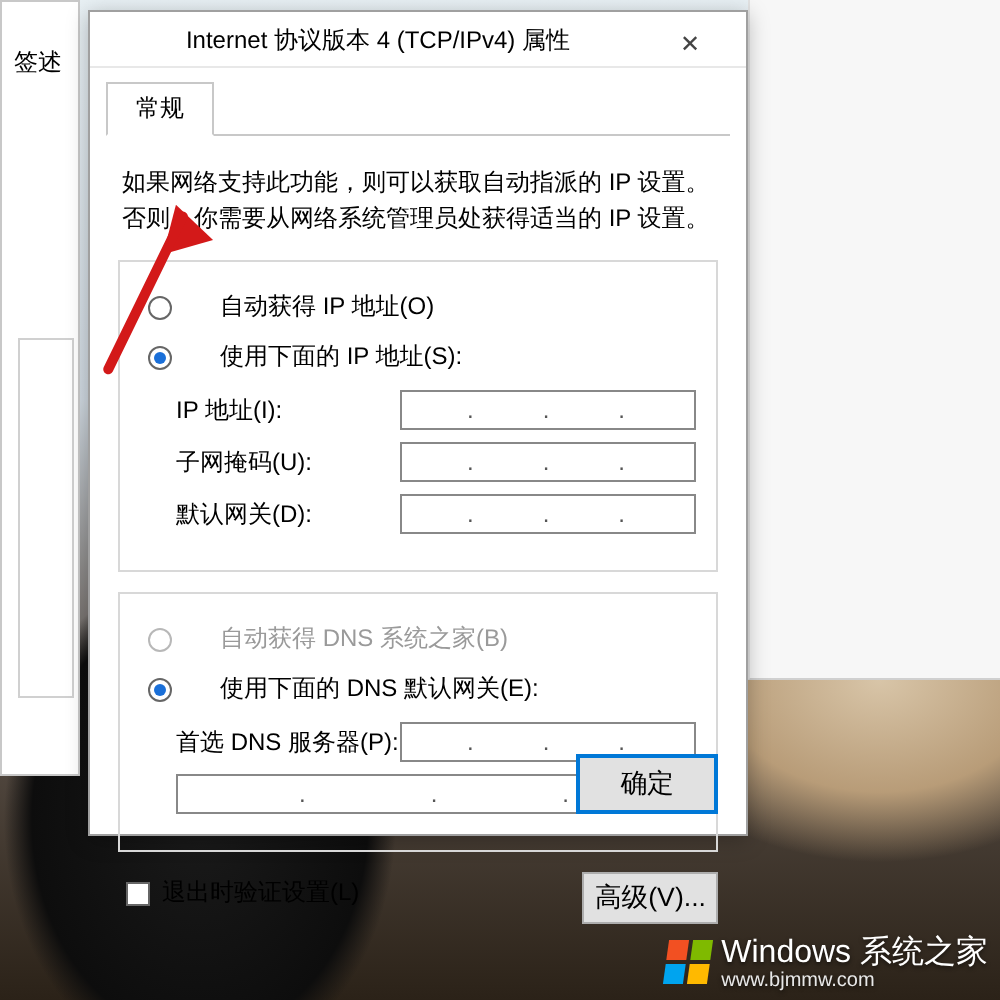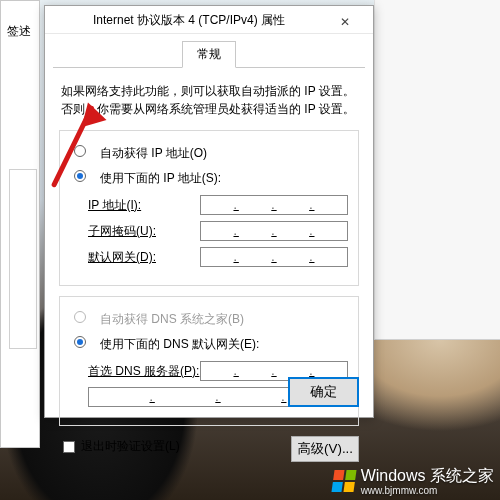--- a/index.html
+++ b/index.html
@@ -13,21 +13,21 @@
   }
   .bg-photo {
     position: absolute; left: 0; top: 0; width: 500px; height: 500px;
     background:
       radial-gradient(ellipse 140px 180px at 100px 410px, #1a1a1a 0%, #0d0d0d 60%, transparent 70%),
       radial-gradient(ellipse 200px 140px at 440px 340px, #d8c5a8 0%, #b89c78 40%, transparent 65%),
       linear-gradient(180deg, #e8f0f4 0%, #cfd8e0 40%, #5a5048 70%, #2b2218 100%);
   }
   .behind-dialog {
     position: absolute;
-    left: 0; top: 0; width: 40px; height: 448px;
+    left: 0; top: 0; width: 40px; height: 388px;
     background: #fff;
     border: 1px solid #c8c8c8;
   }
   .behind-2 {
     position: absolute; left: 8px; top: 168px; width: 28px; height: 180px;
     background: #fff; border: 1px solid #d0d0d0;
   }
   .behind-label {
     position: absolute; left: 6px; top: 22px; width: 30px;
     color: #000;
@@ -48,48 +48,47 @@
     display: flex; align-items: center;
   }
   .titlebar .title { flex: 1; color: #000; text-align: center; }
   .titlebar .close {
     width: 40px; height: 24px; text-align: center;
     color: #444; cursor: pointer;
   }
   .tabrow {
     margin: 6px 8px 0 8px;
     border-bottom: 1px solid #c8c8c8;
-    text-align: center;
   }
   .tab {
     display: inline-block;
     padding: 4px 14px;
     border: 1px solid #c8c8c8;
     border-bottom: 1px solid #fff;
     background: #fff;
     position: relative; top: 1px;
     color: #000;
   }
   .pane {
     padding: 8px 14px 10px 14px;
     color: #000;
   }
   .desc { margin: 6px 2px 12px 2px; line-height: 1.5; }
   .group { border: 1px solid #d8d8d8; padding: 10px 10px 12px 10px; margin-bottom: 10px; }
-  .radio-line { margin: 4px 0 8px 4px; display: flex; gap: 14px; }
+  .radio-line { margin: 4px 0 8px 4px; display: flex; align-items: center; gap: 24px; }
   .radio {
     width: 12px; height: 12px; border: 1px solid #666; border-radius: 50%;
     display: inline-flex; align-items: center; justify-content: center;
   }
   .radio.checked::after {
     content: ""; width: 6px; height: 6px; border-radius: 50%; background: #1a6fd8;
   }
   .disabled { color: #9a9a9a; }
   .disabled .radio { border-color: #b8b8b8; }
-  .field-row { display: flex; align-items: center; margin: 4px 0 6px 18px; text-decoration: underline; }
+  .field-row { display: flex; align-items: center; margin: 4px 0 6px 18px; }
   .field-label { width: 112px; }
   .ip-input {
     flex: 1; height: 20px;
     border: 1px solid #888;
     background: #fff;
     display: flex; align-items: center; justify-content: space-evenly;
     color: #666; letter-spacing: 2px;
   }
   .ip-dot { color: #555; }
   .check-line { margin: 2px 0 0 4px; display: flex; align-items: center; gap: 6px; }

